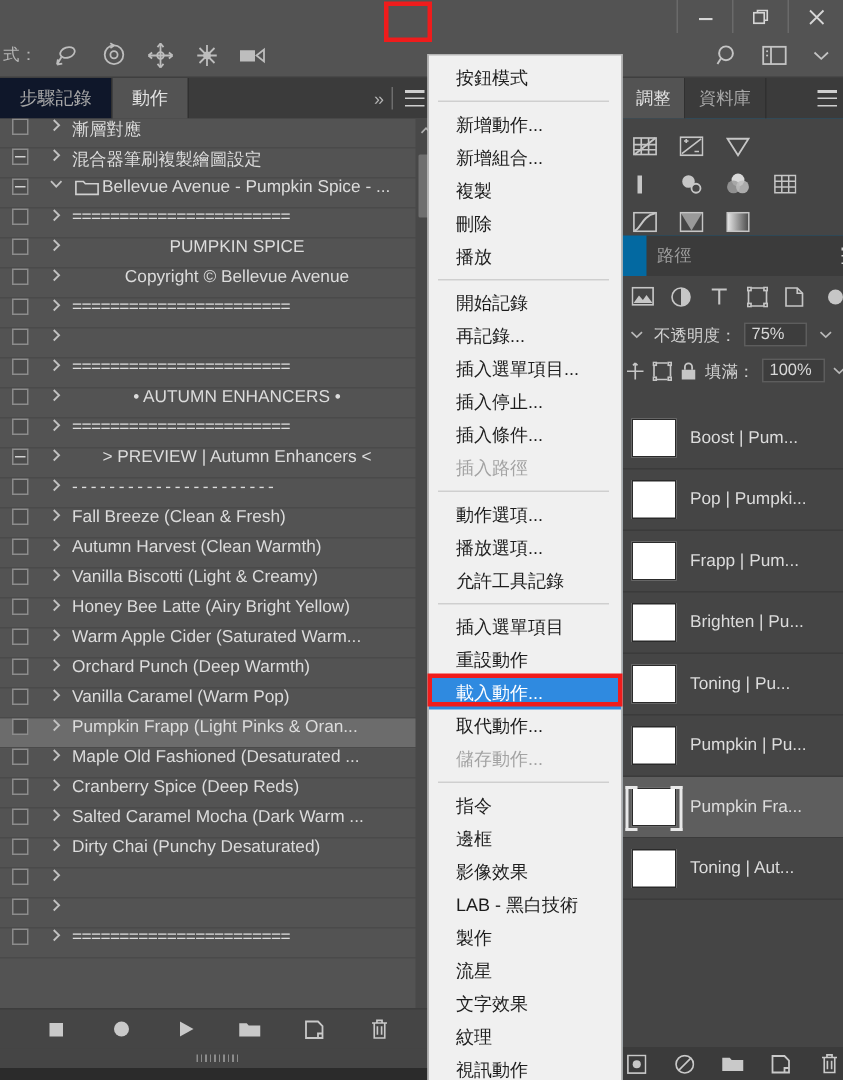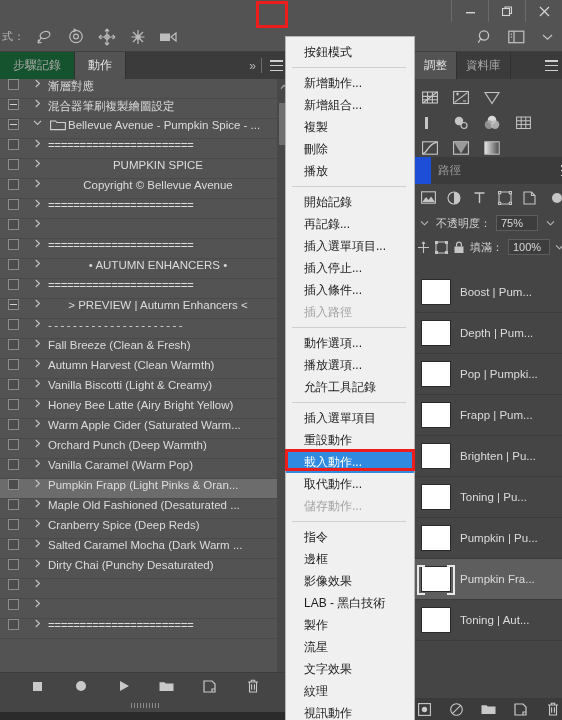--- a/index.html
+++ b/index.html
@@ -38,21 +38,21 @@
   .actions-panel {
     position: absolute; left: 0; top: 52px; width: 290px; height: 668px;
     background: #454545;
   }
   .tabstrip {
     position: absolute; left: 0; top: 0; width: 290px; height: 27px;
     background: #3b3b3b; display: flex; align-items: stretch;
   }
   .tab {
     display: flex; align-items: center; padding: 0 13px;
-    font-size: 12px; color: #a8a8a8; background: #14532d;
+    font-size: 12px; color: #a8a8a8; background: #0f172a;
     border-right: 1px solid #303030;
   }
   .tab.active { background: #535353; color: #e3e3e3; }
   .tabstrip-right {
     margin-left: auto; display: flex; align-items: center; gap: 2px; padding-right: 2px;
   }
   .chev2 { color: #b5b5b5; font-size: 12px; padding: 0 4px; letter-spacing:-1px;}
   .sep-v { width: 1px; height: 15px; background: #6d6d6d; }
   .burger-wrap {
     position: relative; width: 24px; height: 24px; display: flex;
@@ -123,21 +123,21 @@
 
   
   .center-dark {
     position:absolute; left: 290px; top: 52px; width: 125px; height: 668px; background:#454545;
   }
   .center-tabstrip {
     position:absolute; left:0; top:0; width:125px; height:27px; background:#3b3b3b;
   }
 
   
-  .right-col { position: absolute; left: 415px; top: 52px; width: 147px; height: 668px; background:#1d4ed8; }
+  .right-col { position: absolute; left: 415px; top: 52px; width: 147px; height: 668px; background:#0369a1; }
   .r-tabstrip { position:absolute; left:0; top:0; width:147px; height:27px; background:#3b3b3b; display:flex; align-items:stretch;}
   .r-tab { display:flex; align-items:center; padding: 0 9px; font-size:11.5px; color:#a8a8a8; border-right:1px solid #303030;}
   .r-tab.active { background:#535353; color:#e3e3e3; }
   .r-burger { margin-left:auto; width:22px; display:flex; align-items:center; justify-content:center; }
 
   .adjust-grid {
     position:absolute; left:0; top:27px; width:147px; height:78px; background:#454545;
     padding: 6px 0 0 6px;
   }
   .ag-row { display:flex; gap:13px; align-items:center; height:25px; }
@@ -857,24 +857,20 @@
               <path d="M1 1.4 L4.5 4.8 L8 1.4"></path>
             </svg>
         </span>
       </div>
     </div>
 
     <div class="layers-list" id="layers-list">
         <div class="lrow">
           <div class="lthumb"></div>
           <div class="lname">Boost | Pum...</div>
-        </div>
-        <div class="lrow">
-          <div class="lthumb"></div>
-          <div class="lname">Depth | Pum...</div>
         </div>
         <div class="lrow">
           <div class="lthumb"></div>
           <div class="lname">Pop | Pumpki...</div>
         </div>
         <div class="lrow">
           <div class="lthumb"></div>
           <div class="lname">Frapp | Pum...</div>
         </div>
         <div class="lrow">

